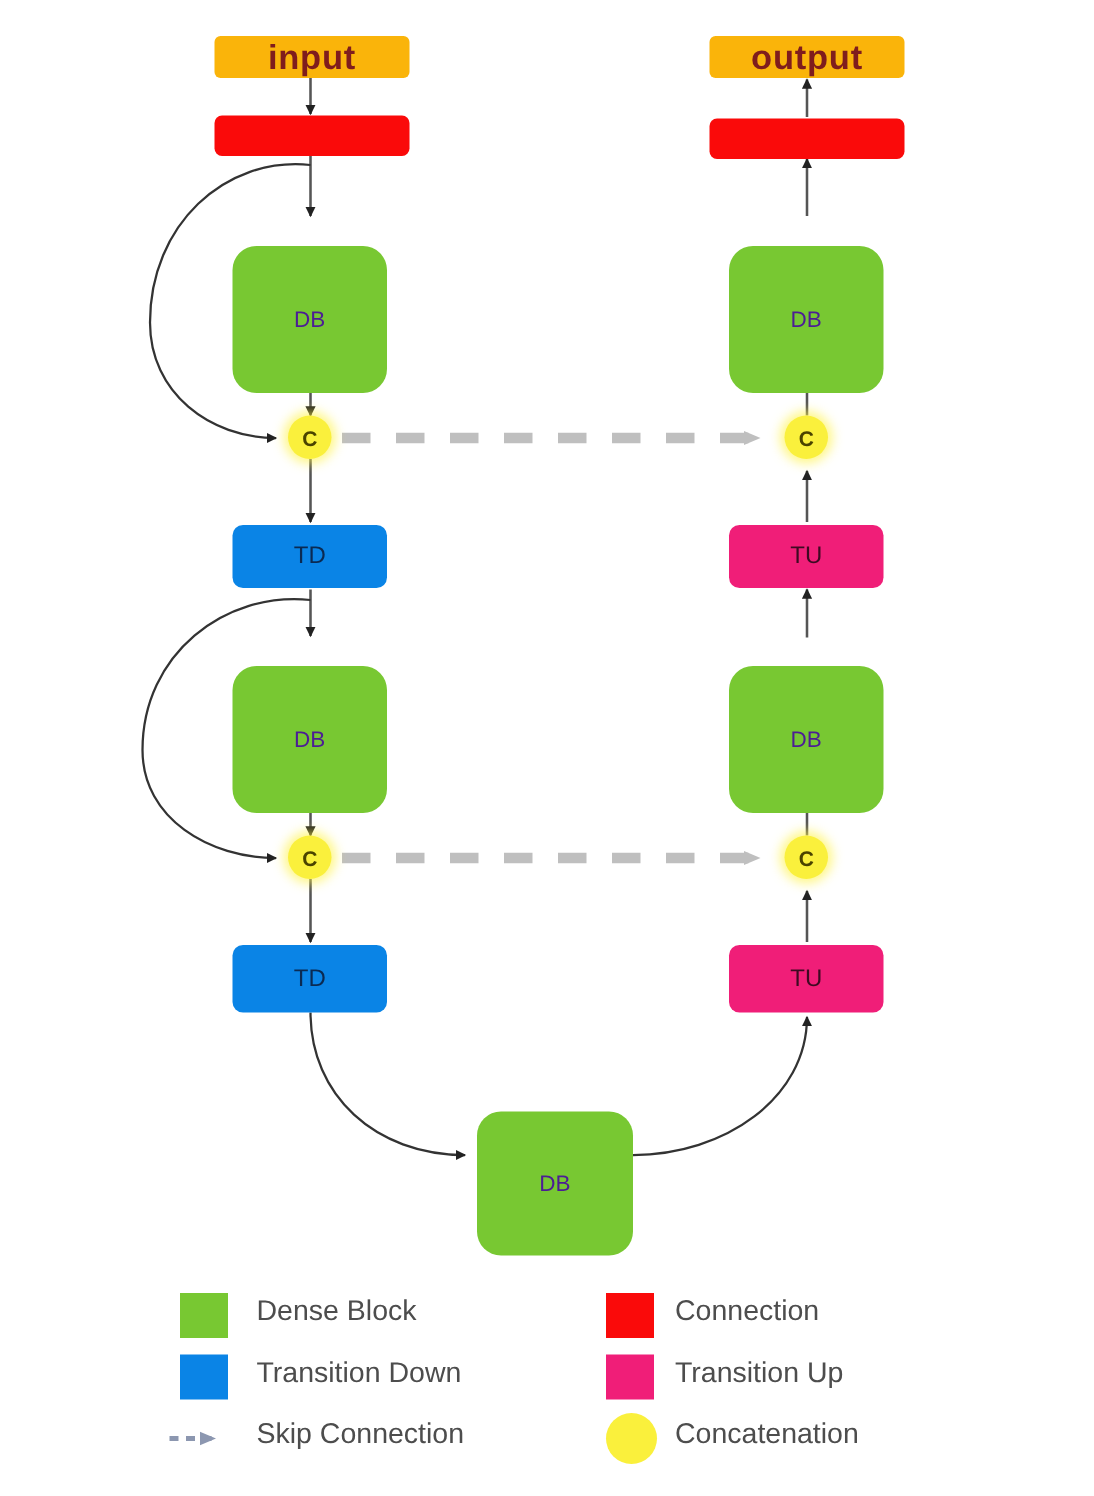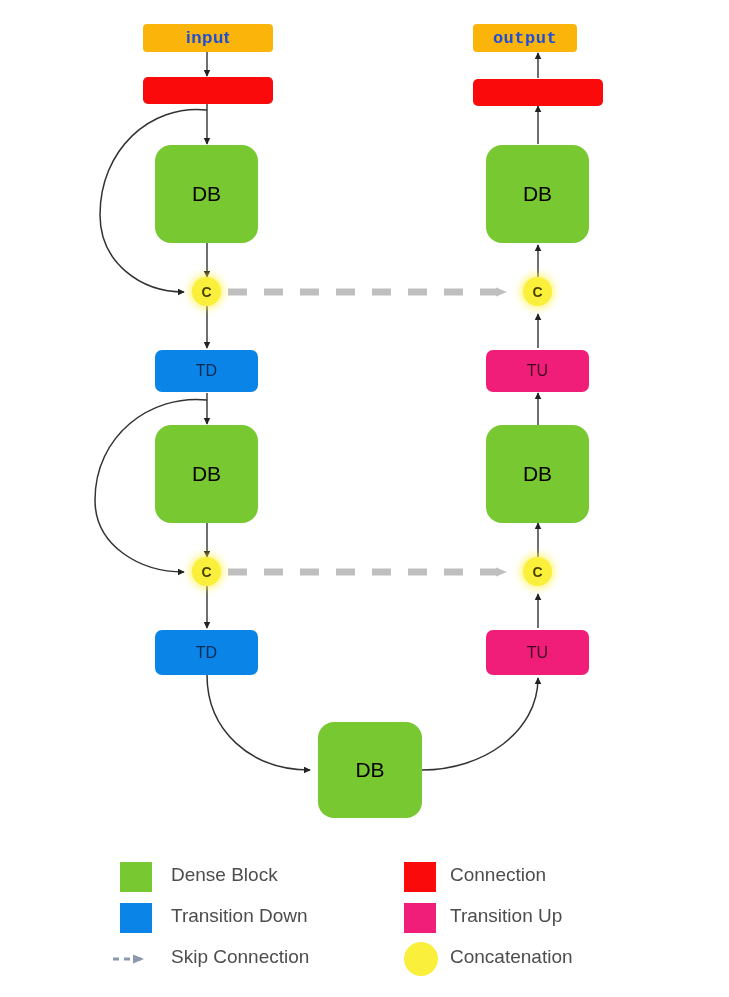--- a/index.html
+++ b/index.html
@@ -2,23 +2,23 @@
 <html><head>
 <meta charset="utf-8">
 <style>
   html,body{margin:0;padding:0;background:#ffffff;}
   body{width:729px;height:997px;position:relative;overflow:hidden;
        font-family:"Liberation Sans","DejaVu Sans",sans-serif;}
   #canvas{position:absolute;left:0;top:0;width:729px;height:997px;}
   svg.wires{position:absolute;left:0;top:0;width:729px;height:997px;pointer-events:none;}
   .node{position:absolute;box-sizing:border-box;display:flex;align-items:center;
         justify-content:center;text-align:center;}
-  .lbl-io{border-radius:4px;font-weight:bold;font-size:17px;color:#1d4ed8;letter-spacing:.5px;}
+  .lbl-io{border-radius:4px;font-weight:bold;font-size:23px;color:#7f1d1d;letter-spacing:.5px;}
   .conv{border-radius:5px;}
-  .db{border-radius:16px;font-size:21px;color:#000000;}
+  .db{border-radius:16px;font-size:15px;color:#4c1d95;margin-top:19px;}
   .td,.tu{border-radius:7px;font-size:16px;}
   .td{color:#0b2a52;}
   .tu{color:#3d0a22;}
   .cnode{border-radius:50%;font-size:14px;font-weight:bold;color:#4a4300;
          box-shadow:0 0 7px 3px rgba(255,242,70,.65);}
   .legend{position:absolute;}
   .lg-sw{position:absolute;width:32px;height:30px;}
   .lg-sw.circle{border-radius:50%;}
   .lg-tx{position:absolute;font-size:19px;color:#4d4d4d;white-space:nowrap;
          font-family:"Liberation Sans","DejaVu Sans",sans-serif;}
@@ -89,21 +89,21 @@
   <div class="node td" style="left:155px;top:350px;width:103px;height:42px;background:#0A84E6;">TD</div>
 
   <div class="node db" style="left:155px;top:425px;width:103px;height:98px;background:#78C832;">DB</div>
 
   <div class="node cnode" style="left:192px;top:557px;width:29px;height:29px;background:#FAF03C;">C</div>
 
   <div class="node td" style="left:155px;top:630px;width:103px;height:45px;background:#0A84E6;">TD</div>
 
   <div class="node db" style="left:318px;top:722px;width:104px;height:96px;background:#78C832;">DB</div>
 
-  <div class="node lbl-io" style="left:473px;top:24px;width:104px;height:28px;background:#FAB40A;font-family:Liberation Mono, monospace;">output</div>
+  <div class="node lbl-io" style="left:473px;top:24px;width:130px;height:28px;background:#FAB40A;">output</div>
 
   <div class="node conv" style="left:473px;top:79px;width:130px;height:27px;background:#FA0A0A;"></div>
 
   <div class="node db" style="left:486px;top:145px;width:103px;height:98px;background:#78C832;">DB</div>
 
   <div class="node cnode" style="left:523px;top:277px;width:29px;height:29px;background:#FAF03C;">C</div>
 
   <div class="node tu" style="left:486px;top:350px;width:103px;height:42px;background:#F01E78;">TU</div>
 
   <div class="node db" style="left:486px;top:425px;width:103px;height:98px;background:#78C832;">DB</div>

